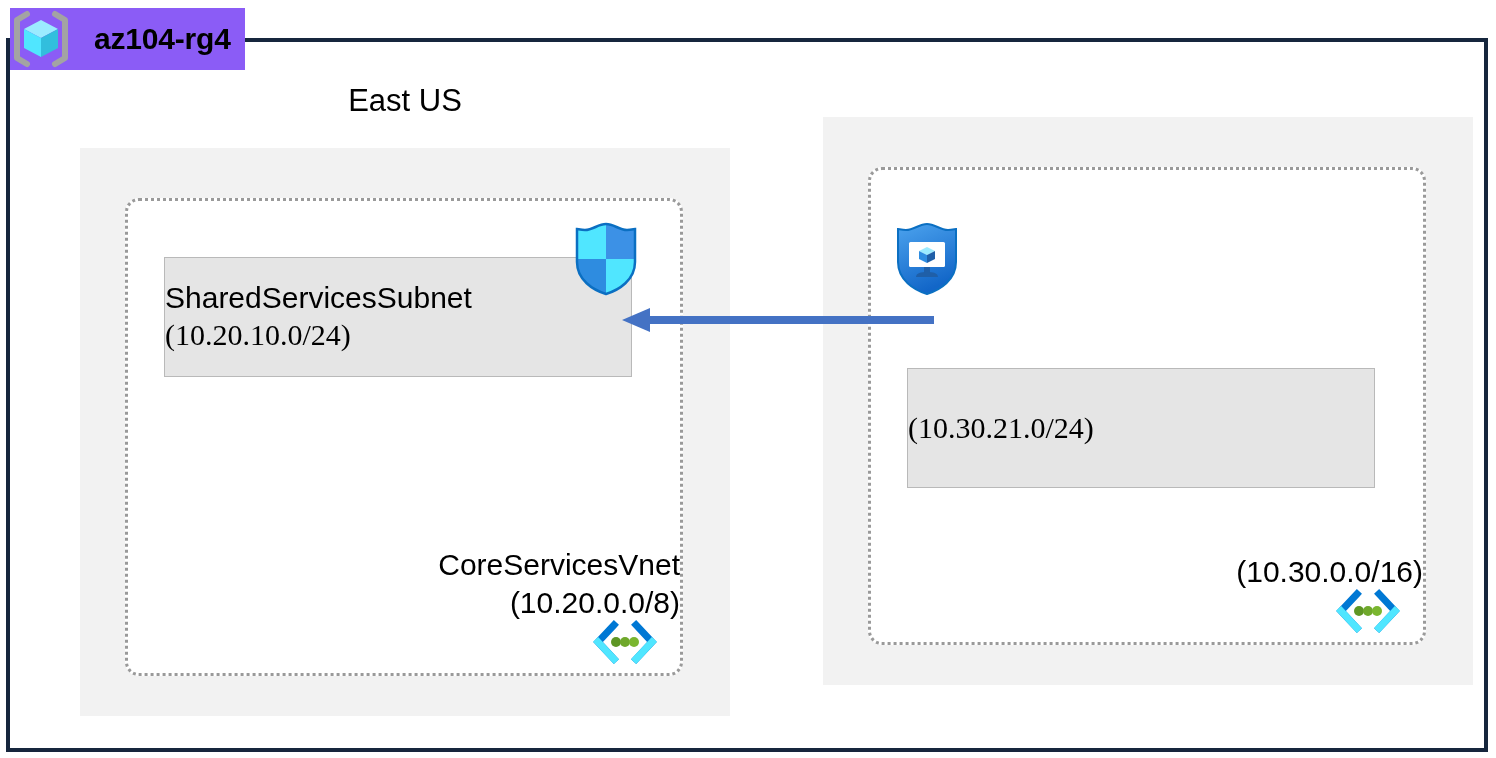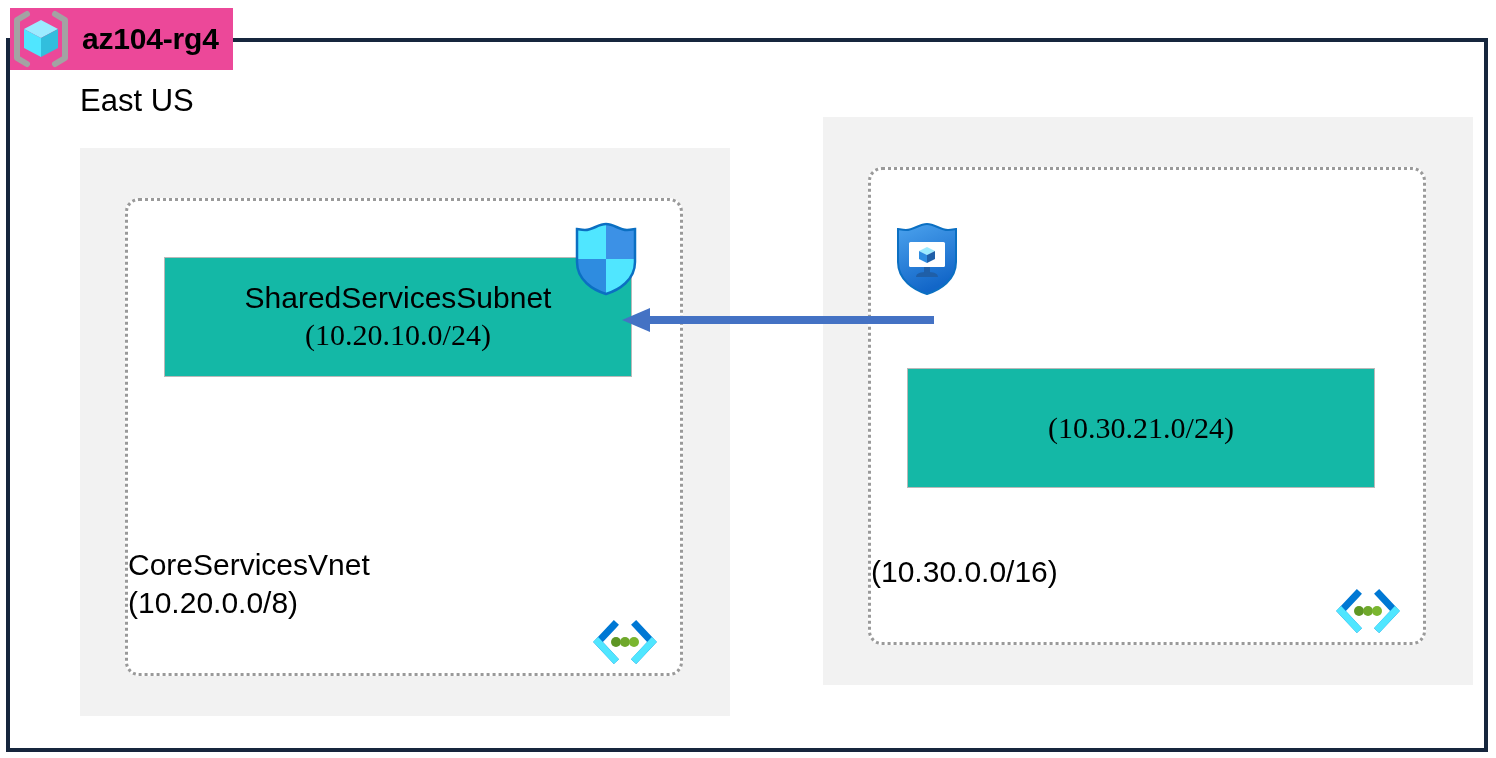--- a/index.html
+++ b/index.html
@@ -35,22 +35,22 @@
     background: transparent;
   }
   
   .rg-header {
     position: absolute;
     left: 10px;
     top: 8px;
     height: 62px;
     display: flex;
     align-items: center;
-    gap: 10px;
-    background: #ec4899;
+    gap: 22px;
+    background: #8b5cf6;
     padding-right: 14px;
     z-index: 6;
   }
   .rg-title {
     font-size: 30px;
     font-weight: bold;
     color: #000000;
     letter-spacing: -0.2px;
     white-space: nowrap;
   }
@@ -62,21 +62,21 @@
     height: 58px;
     flex: 0 0 62px;
   }
 
   
   .region {
     position: absolute;
     top: 85px;
   }
   .region-label {
-    text-align: left;
+    text-align: center;
     font-size: 31px;
     color: #000000;
     line-height: 1;
     white-space: nowrap;
   }
   .region-box {
     margin-top: 32px;
     background: #f2f2f2;
     width: 650px;
     height: 568px;
@@ -96,21 +96,21 @@
     background: #ffffff;
     border: 3px dotted #9a9a9a;
     border-radius: 14px;
     box-sizing: border-box;
   }
   .vnet-footer {
     position: absolute;
     left: 0;
     right: 0;
     bottom: 52px;
-    text-align: left;
+    text-align: right;
     font-size: 30px;
     color: #000000;
     line-height: 1.25;
   }
   .vnet-footer .l2 { display: block; }
 
   
   .vnet-icon {
     position: absolute;
     right: 22px;
@@ -118,26 +118,25 @@
     width: 66px;
     height: 42px;
   }
 
   
   .subnet {
     position: absolute;
     left: 36px;
     width: 468px;
     height: 120px;
-    background: #14b8a6;
+    background: #e5e5e5;
     border: 1px solid #b9b9b9;
     box-sizing: border-box;
     display: flex;
     flex-direction: column;
-    align-items: center;
     justify-content: center;
     font-size: 30px;
     color: #000000;
     line-height: 1.22;
     z-index: 2;
   }
   .subnet .cidr { display: block; font-family: Liberation Serif, serif; }
   .subnet-top    { top: 56px;  }
   .subnet-bottom { top: 198px; }
 

